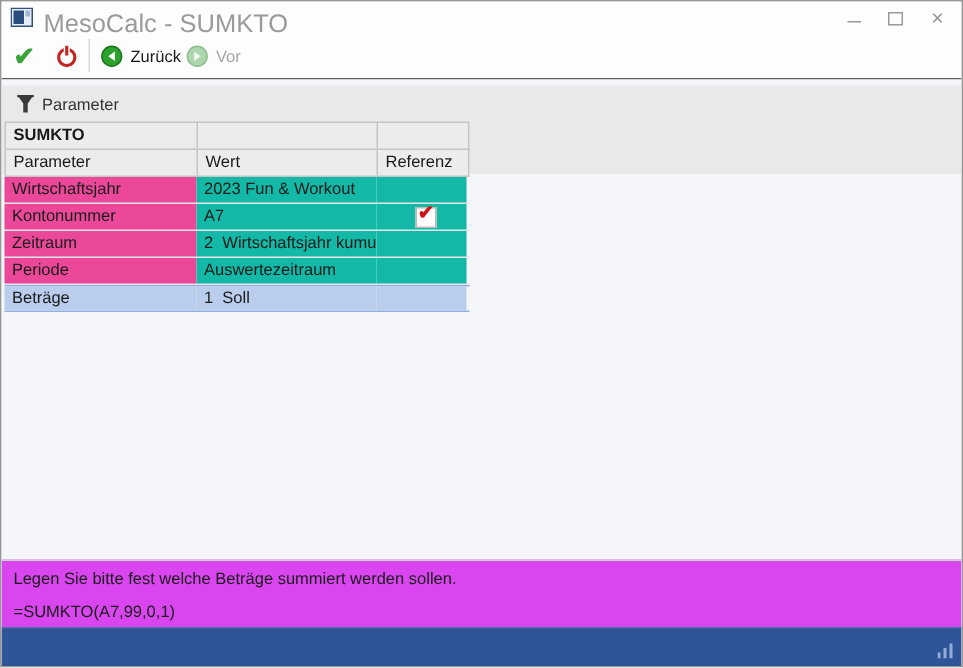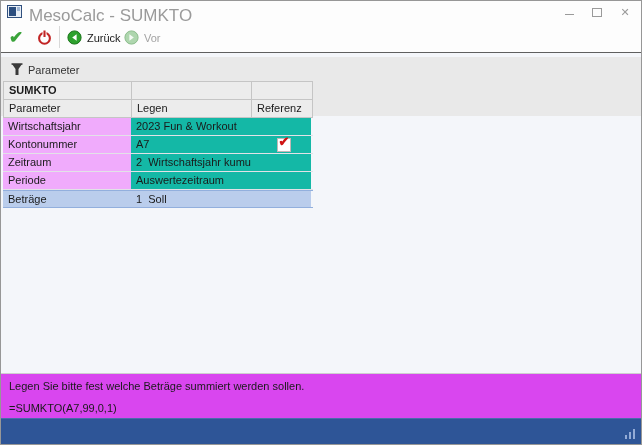--- a/index.html
+++ b/index.html
@@ -42,21 +42,21 @@
   .thead { border:1px solid #c5c5c5; background:#ececec; }
   .trow { display:flex; height:17px; line-height:17px; }
   .thead .trow + .trow { border-top:1px solid #c5c5c5; }
   .cell { box-sizing:border-box; padding:0 0 0 5px; white-space:pre; overflow:hidden; color:#1a1a1a; }
   .c1 { width:128px; }
   .c2 { width:120px; }
   .c3 { width:60px; display:flex; align-items:center; }
   .thead .c1, .thead .c2 { border-right:1px solid #c5c5c5; }
   .t-title { font-weight:bold; }
   .tbody .trow { height:17px; border-bottom:1px solid #e2e2e7; }
-  .tbody .c1 { background:#f0abfc; }
+  .tbody .c1 { background:#ec4899; }
   .tbody .c2, .tbody .c3 { background:#14b8a6; }
   .tbody .trow.selected { border-top:1px solid #92afdd; border-bottom:1px solid #92afdd; height:16px; line-height:16px; }
   .tbody .trow.selected .cell { background:#bacdec; }
   .checkbox { position:relative; width:12px; height:12px; border:1px solid #c2b6b6; background:#fff; margin:0 auto; }
   .checkbox .chk { position:absolute; left:1px; top:-4px; color:#cf1414; font-size:13px; font-weight:bold; line-height:13px; }
 
   
   .footer { position:absolute; left:0; right:0; top:320px; bottom:0; background:#d946ef; border-top:1px solid #cfcfcf; }
   .hint    { position:absolute; left:8px; top:6px;  color:#1a1a1a; }
   .formula { position:absolute; left:8px; top:28px; color:#1a1a1a; }
@@ -131,21 +131,21 @@
 
     <div class="param-table">
       <div class="thead">
         <div class="trow">
           <div class="cell c1 t-title">SUMKTO</div>
           <div class="cell c2"></div>
           <div class="cell c3"></div>
         </div>
         <div class="trow">
           <div class="cell c1">Parameter</div>
-          <div class="cell c2">Legen</div>
+          <div class="cell c2">Wert</div>
           <div class="cell c3">Referenz</div>
         </div>
       </div>
 
       <div class="tbody">
         <div class="trow">
           <div class="cell c1">Wirtschaftsjahr</div>
           <div class="cell c2">2023 Fun &amp; Workout</div>
           <div class="cell c3"></div>
         </div>

